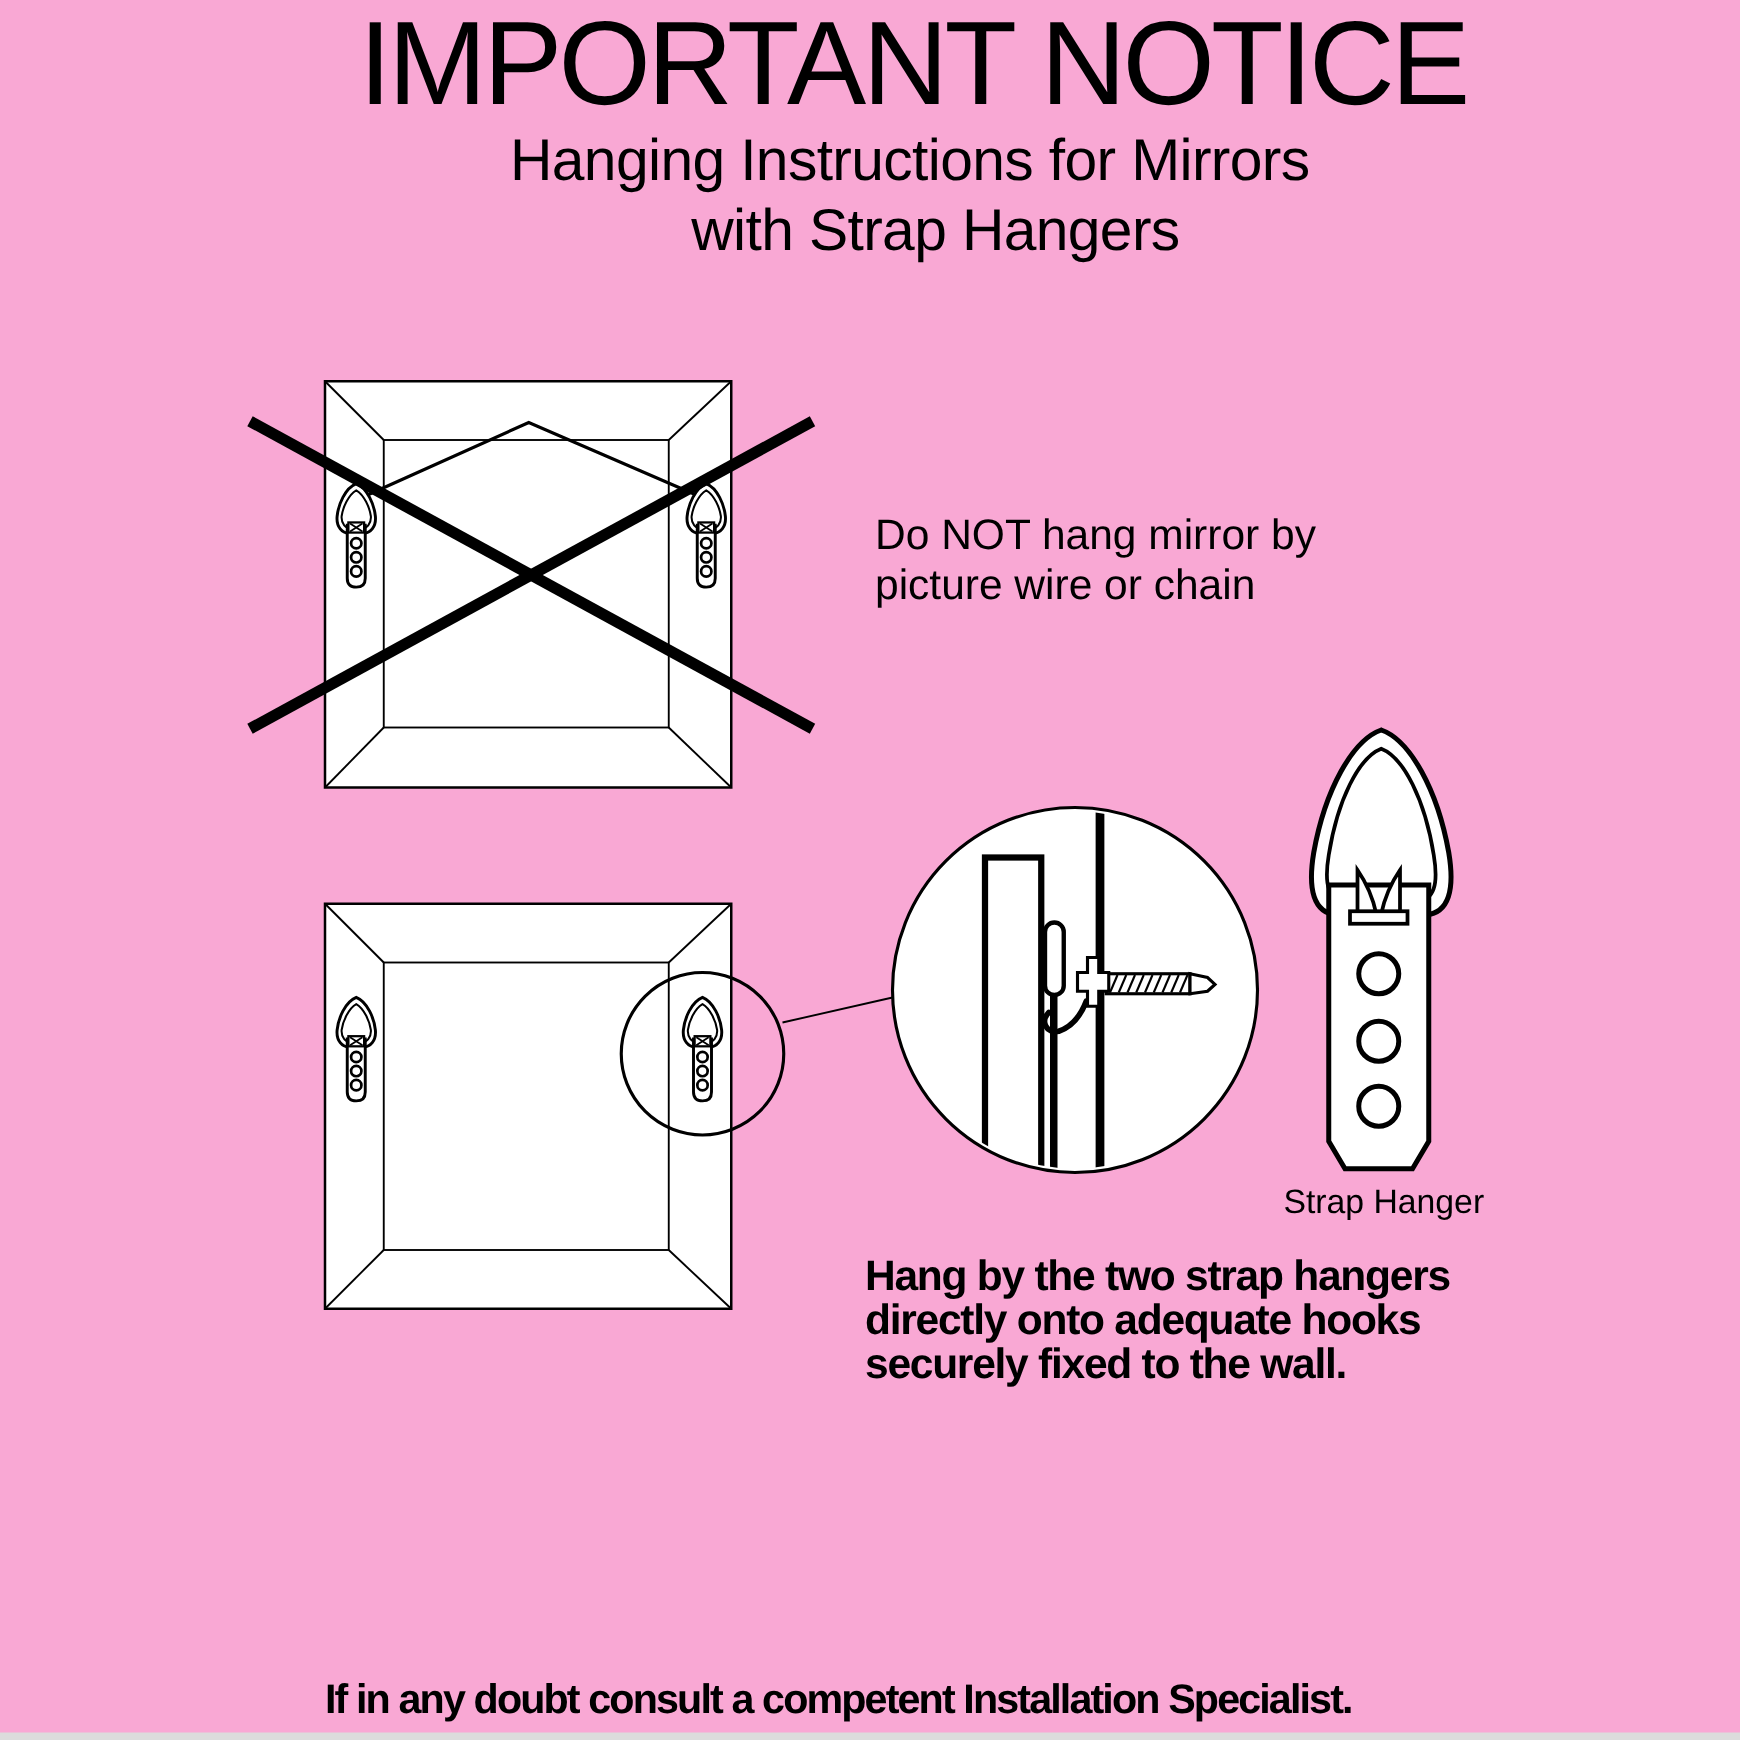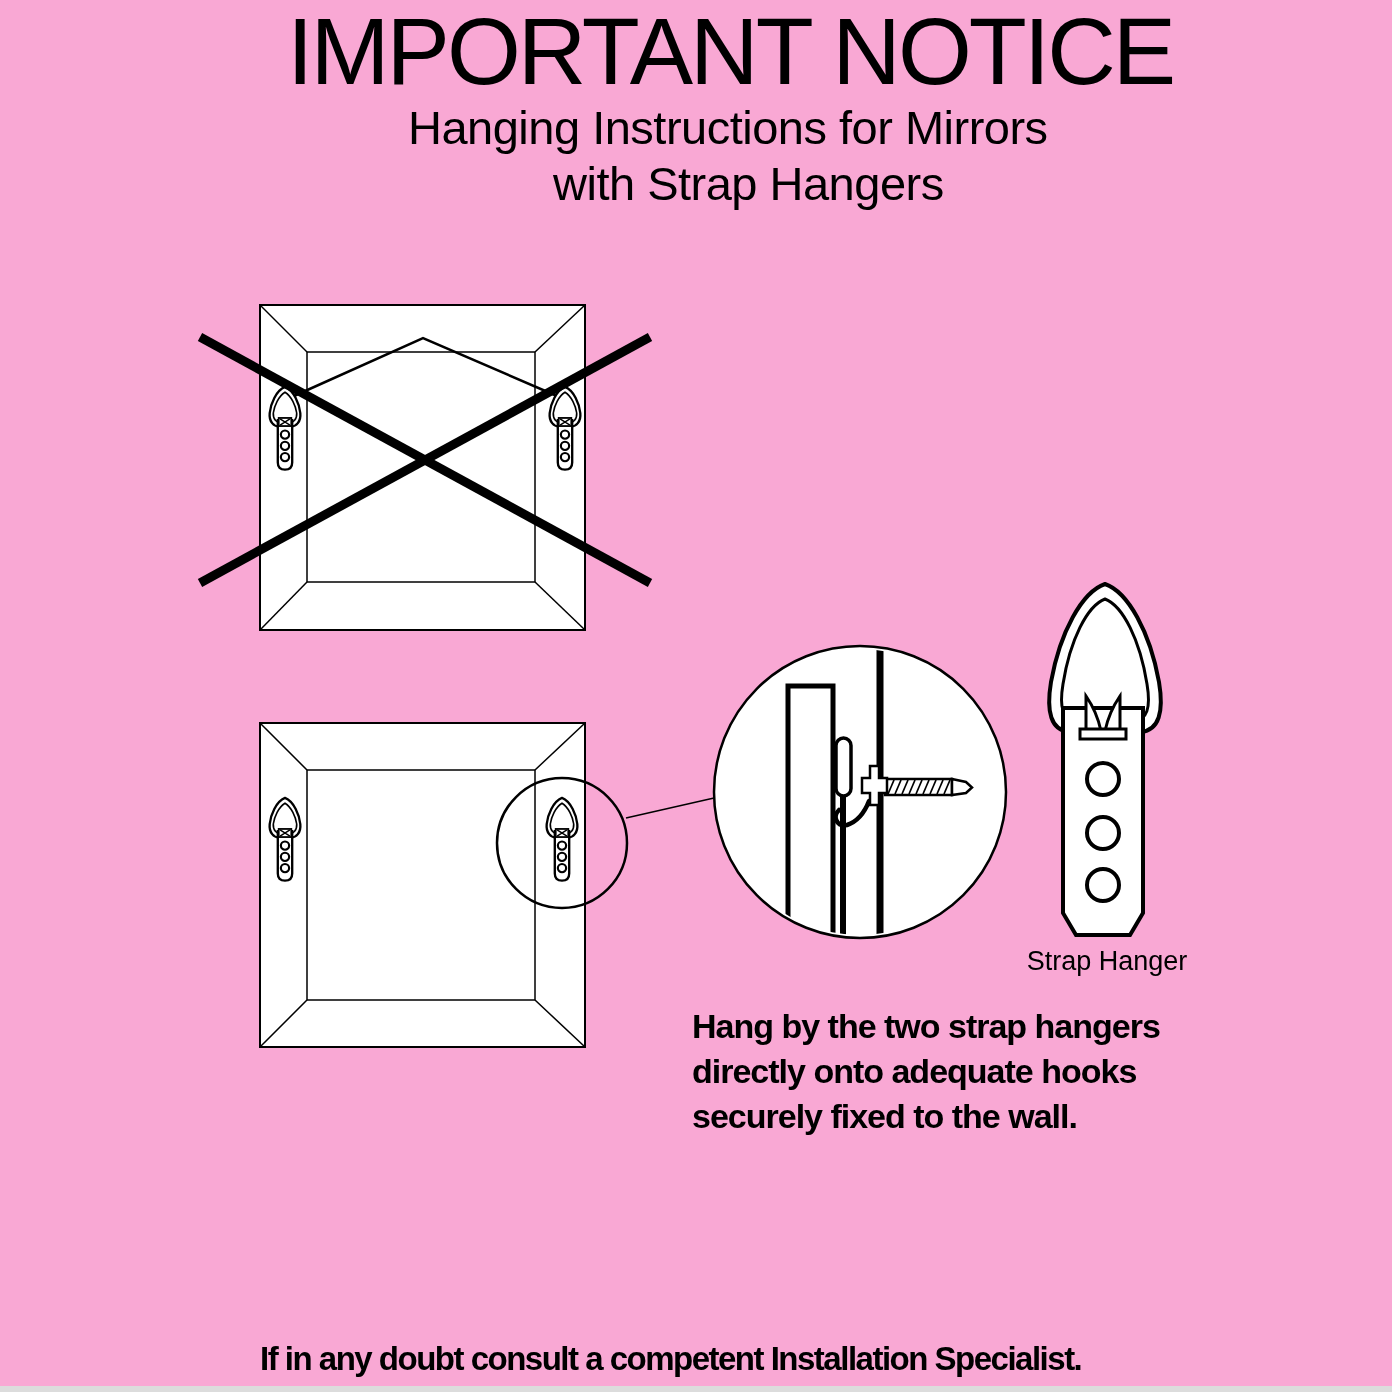--- a/index.html
+++ b/index.html
@@ -12,21 +12,21 @@
   .page-title{
     font-size:95px;font-weight:400;letter-spacing:-3px;line-height:1.0;
     left:287px;top:4px;white-space:nowrap;
   }
   .subtitle{font-size:47px;font-weight:400;letter-spacing:-0.5px;white-space:nowrap;}
   .sub1{left:408px;top:100px;}
   .sub2{left:553px;top:156px;}
   .note-regular{font-size:34px;font-weight:400;line-height:40px;}
   .note-no-wire{left:700px;top:408px;}
   .note-bold{font-weight:700;}
-  .note-hang{left:692px;top:1004px;font-size:34px;line-height:45px;letter-spacing:-1px;}
+  .note-hang{left:692px;top:1004px;font-size:34px;line-height:35px;letter-spacing:-1px;}
   .note-damp{left:408px;top:1148px;font-size:32px;line-height:32px;letter-spacing:-0.5px;}
   .note-footer{left:260px;top:1340px;font-size:33px;letter-spacing:-1.5px;white-space:nowrap;}
   .strap-label{left:1022px;top:946px;width:170px;text-align:center;font-size:27px;font-weight:400;}
   .bottom-strip{left:0;bottom:0;width:100%;height:6px;background:#dcdcdc;}
   svg{display:block;}
 </style>
 </head>
 <body>
 
 <div class="page">
@@ -61,20 +61,22 @@
     </g>
     <polyline points="294,396 423,338 557,396" fill="none" stroke="#000" stroke-width="2.5"></polyline>
     <use href="#hangerSmall" transform="translate(267,386) scale(0.9)"></use>
     <use href="#hangerSmall" transform="translate(547,386) scale(0.9)"></use>
     <g>
       <line x1="200" y1="337" x2="650" y2="583" stroke="#000" stroke-width="9"></line>
       <line x1="200" y1="583" x2="650" y2="337" stroke="#000" stroke-width="9"></line>
     </g>
   </svg>
 
+  <div class="abs note-regular preline note-no-wire">Do NOT hang mirror by
+picture wire or chain</div>
 
   <svg class="abs" style="left:230px;top:628px;" width="800" height="432" viewBox="230 628 800 432">
     <g>
       <rect x="260" y="723" width="325" height="324" fill="#fff" stroke="#000" stroke-width="2"></rect>
       <rect x="307" y="770" width="228" height="230" fill="#fff" stroke="#000" stroke-width="1.5"></rect>
       <line x1="260" y1="723" x2="307" y2="770" stroke="#000" stroke-width="1.5"></line>
       <line x1="585" y1="723" x2="535" y2="770" stroke="#000" stroke-width="1.5"></line>
       <line x1="260" y1="1047" x2="307" y2="1000" stroke="#000" stroke-width="1.5"></line>
       <line x1="585" y1="1047" x2="535" y2="1000" stroke="#000" stroke-width="1.5"></line>
     </g>

